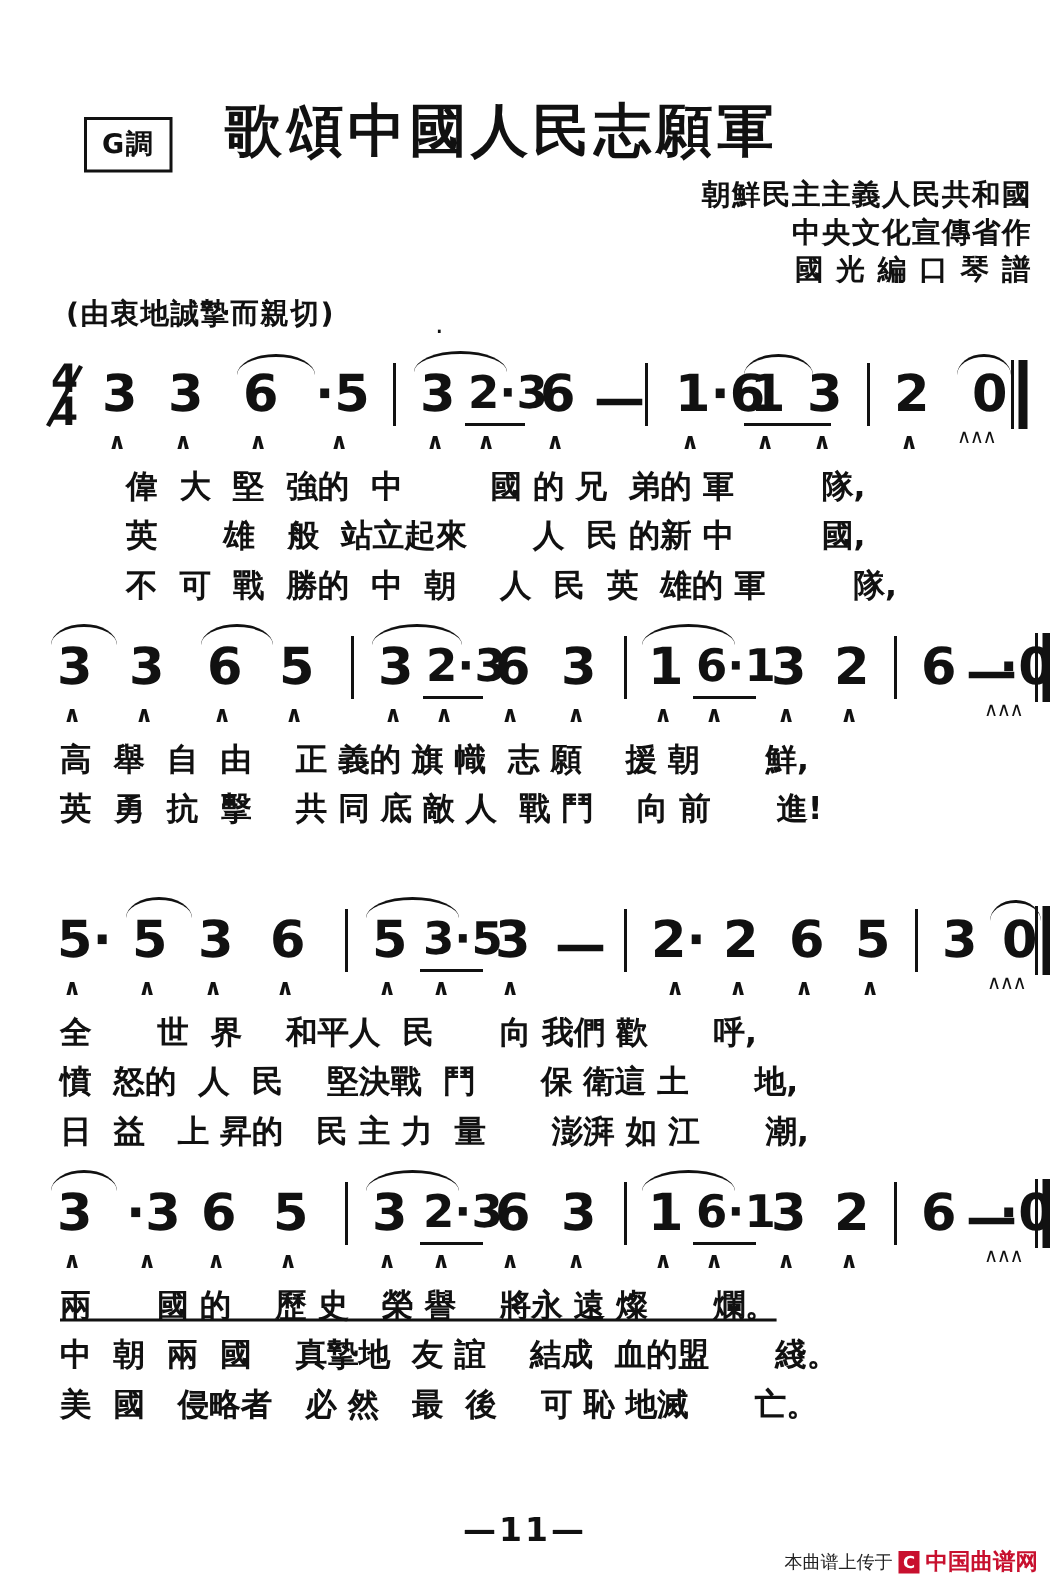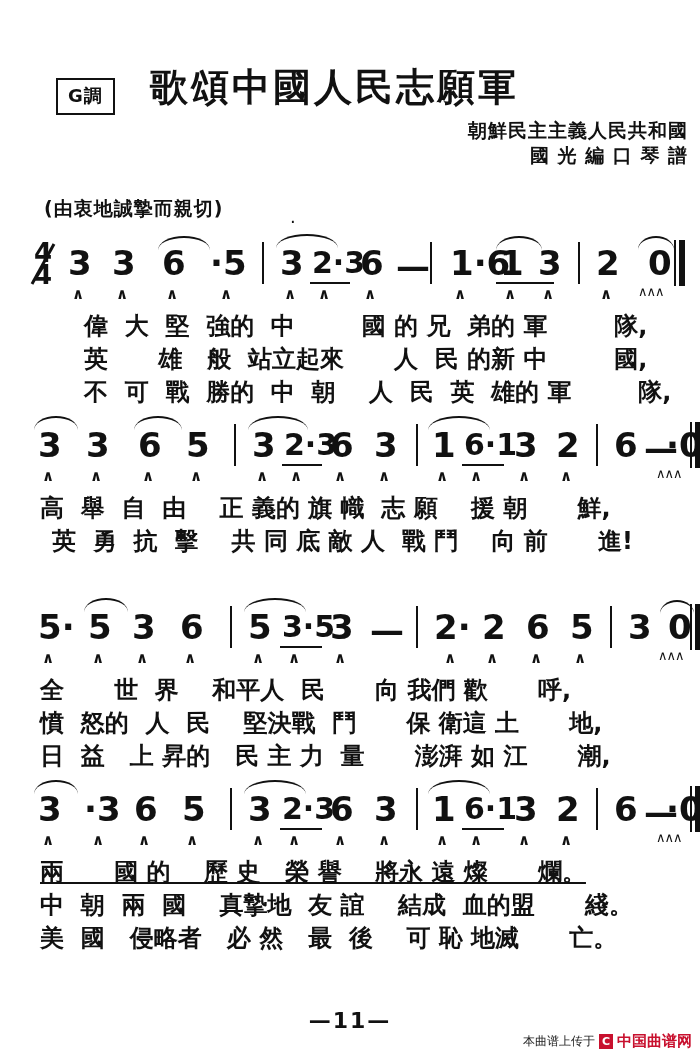--- a/index.html
+++ b/index.html
@@ -170,21 +170,21 @@
 
   
   .lyrics {
     position: absolute;
     left: 0;
     width: 700px;
   }
   .lyric-line {
     position: relative;
     height: 33px;
-    font-size: 24px;
+    font-size: 21px;
     font-weight: bold;
     letter-spacing: 0px;
     padding-left: 24px;
   }
   .lyric-line span {
     position: absolute;
     white-space: pre;
     top: 0;
   }
 
@@ -228,20 +228,21 @@
 <div class="page">
 
   <div class="key-box">
     <span>G調</span>
   </div>
 
   <div class="song-title">歌頌中國人民志願軍</div>
 
   <div class="credits">
     <div>朝鮮民主主義人民共和國</div>
+    <div>中央文化宣傳省作</div>
     <div>國 光 編 口 琴 譜</div>
   </div>
 
   <div class="mood">(由衷地誠摯而親切)</div>
   <div class="dot-mark">.</div>
 
   <div class="system" style="top:238px;">
     <div class="staffline">
 
       <div class="timesig">
@@ -384,21 +385,21 @@
           <span class="thick"></span>
         </div>
       </div>
     </div>
 
     <div class="lyrics" style="top:72px;">
       <div class="lyric-line">
         <span style="left:40px;">高  舉  自  由    正 義的 旗 幟  志 願    援 朝      鮮,</span>
       </div>
       <div class="lyric-line">
-        <span style="left:52px;">英  勇  抗  擊    共 同 底 敵 人  戰 鬥    向 前      進!</span>
+        <span style="left:40px;">英  勇  抗  擊    共 同 底 敵 人  戰 鬥    向 前      進!</span>
       </div>
     </div>
   </div>
 
   <div class="system" style="top:602px;">
     <div class="staffline">
       <div class="notes">
         <span class="note" style="left:8px;">5·</span>
         <span class="accent" style="left:12px; top:50px;">∧</span>
 

